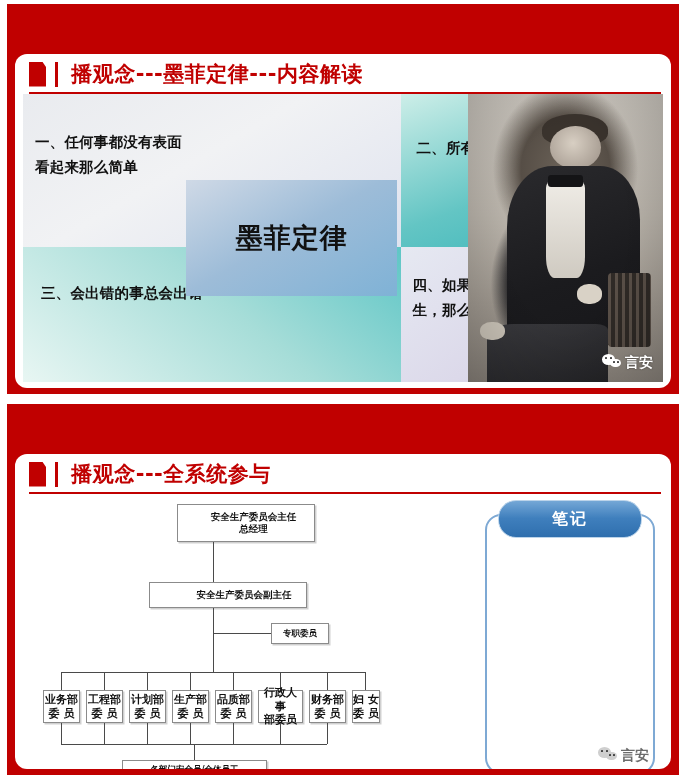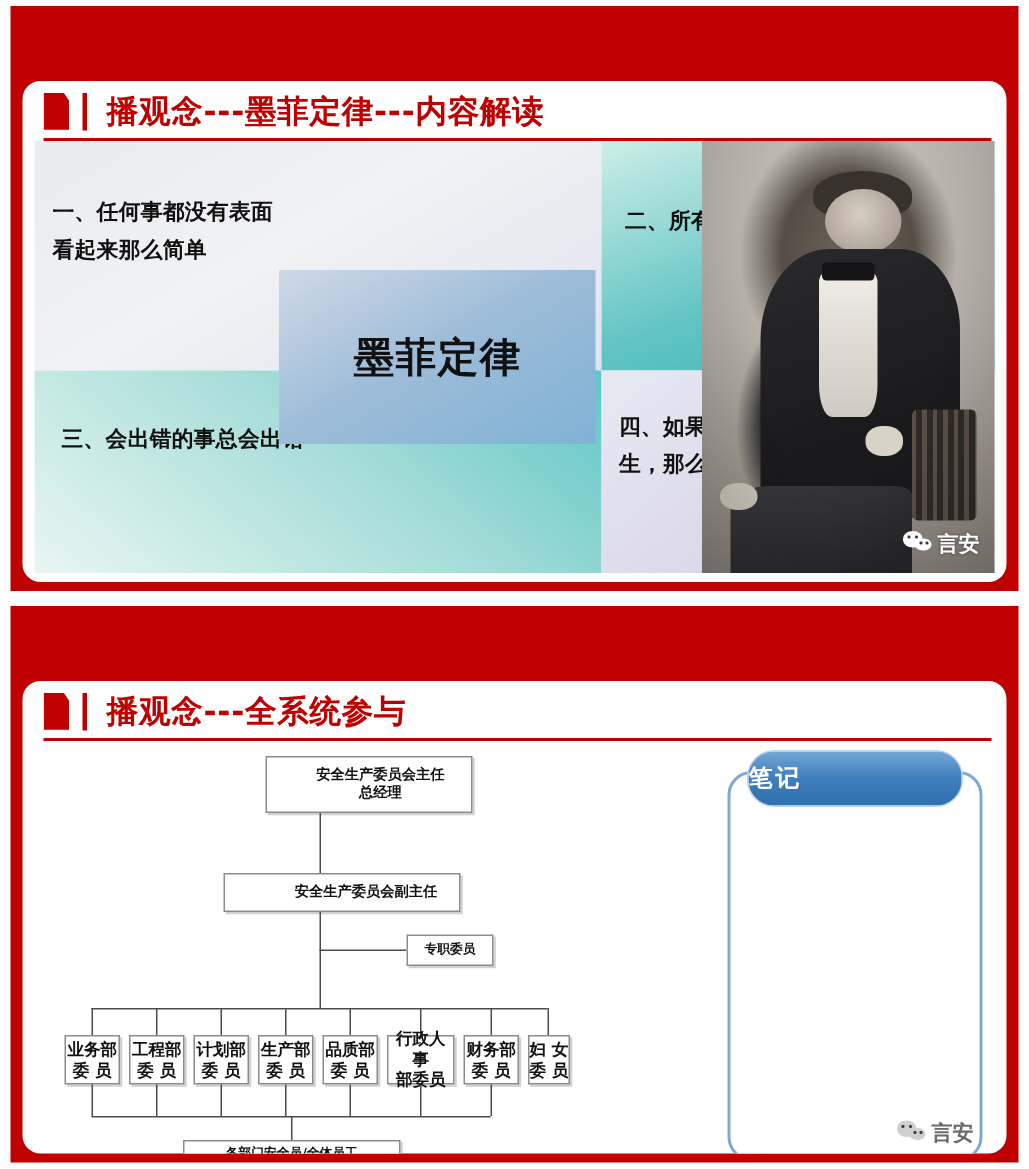--- a/index.html
+++ b/index.html
@@ -123,21 +123,21 @@
 
   .note{
     position:absolute;right:16px;top:18px;width:170px;height:260px;
     border:2px solid #7ea9d4;border-radius:16px;background:#fff;box-sizing:border-box;
   }
   .note-cap{
     position:absolute;left:50%;transform:translateX(-50%);top:-16px;
     width:142px;height:36px;border-radius:18px;
     background:linear-gradient(180deg,#74a7d6 0%,#3f7fbd 48%,#2f6fae 100%);
     border:1px solid #bcd4ea;
-    display:flex;align-items:center;justify-content:flex-start;
+    display:flex;align-items:center;justify-content:center;
     color:#fff;font-size:16px;font-weight:bold;letter-spacing:2px;
   }
   .note-body{
     position:absolute;left:8px;right:8px;top:46px;
     display:flex;flex-direction:column;gap:14px;align-items:center;
   }
   .note-body div{font-size:14.5px;font-weight:bold;color:#111;white-space:nowrap;}
 </style>
 </head>
 <body>

